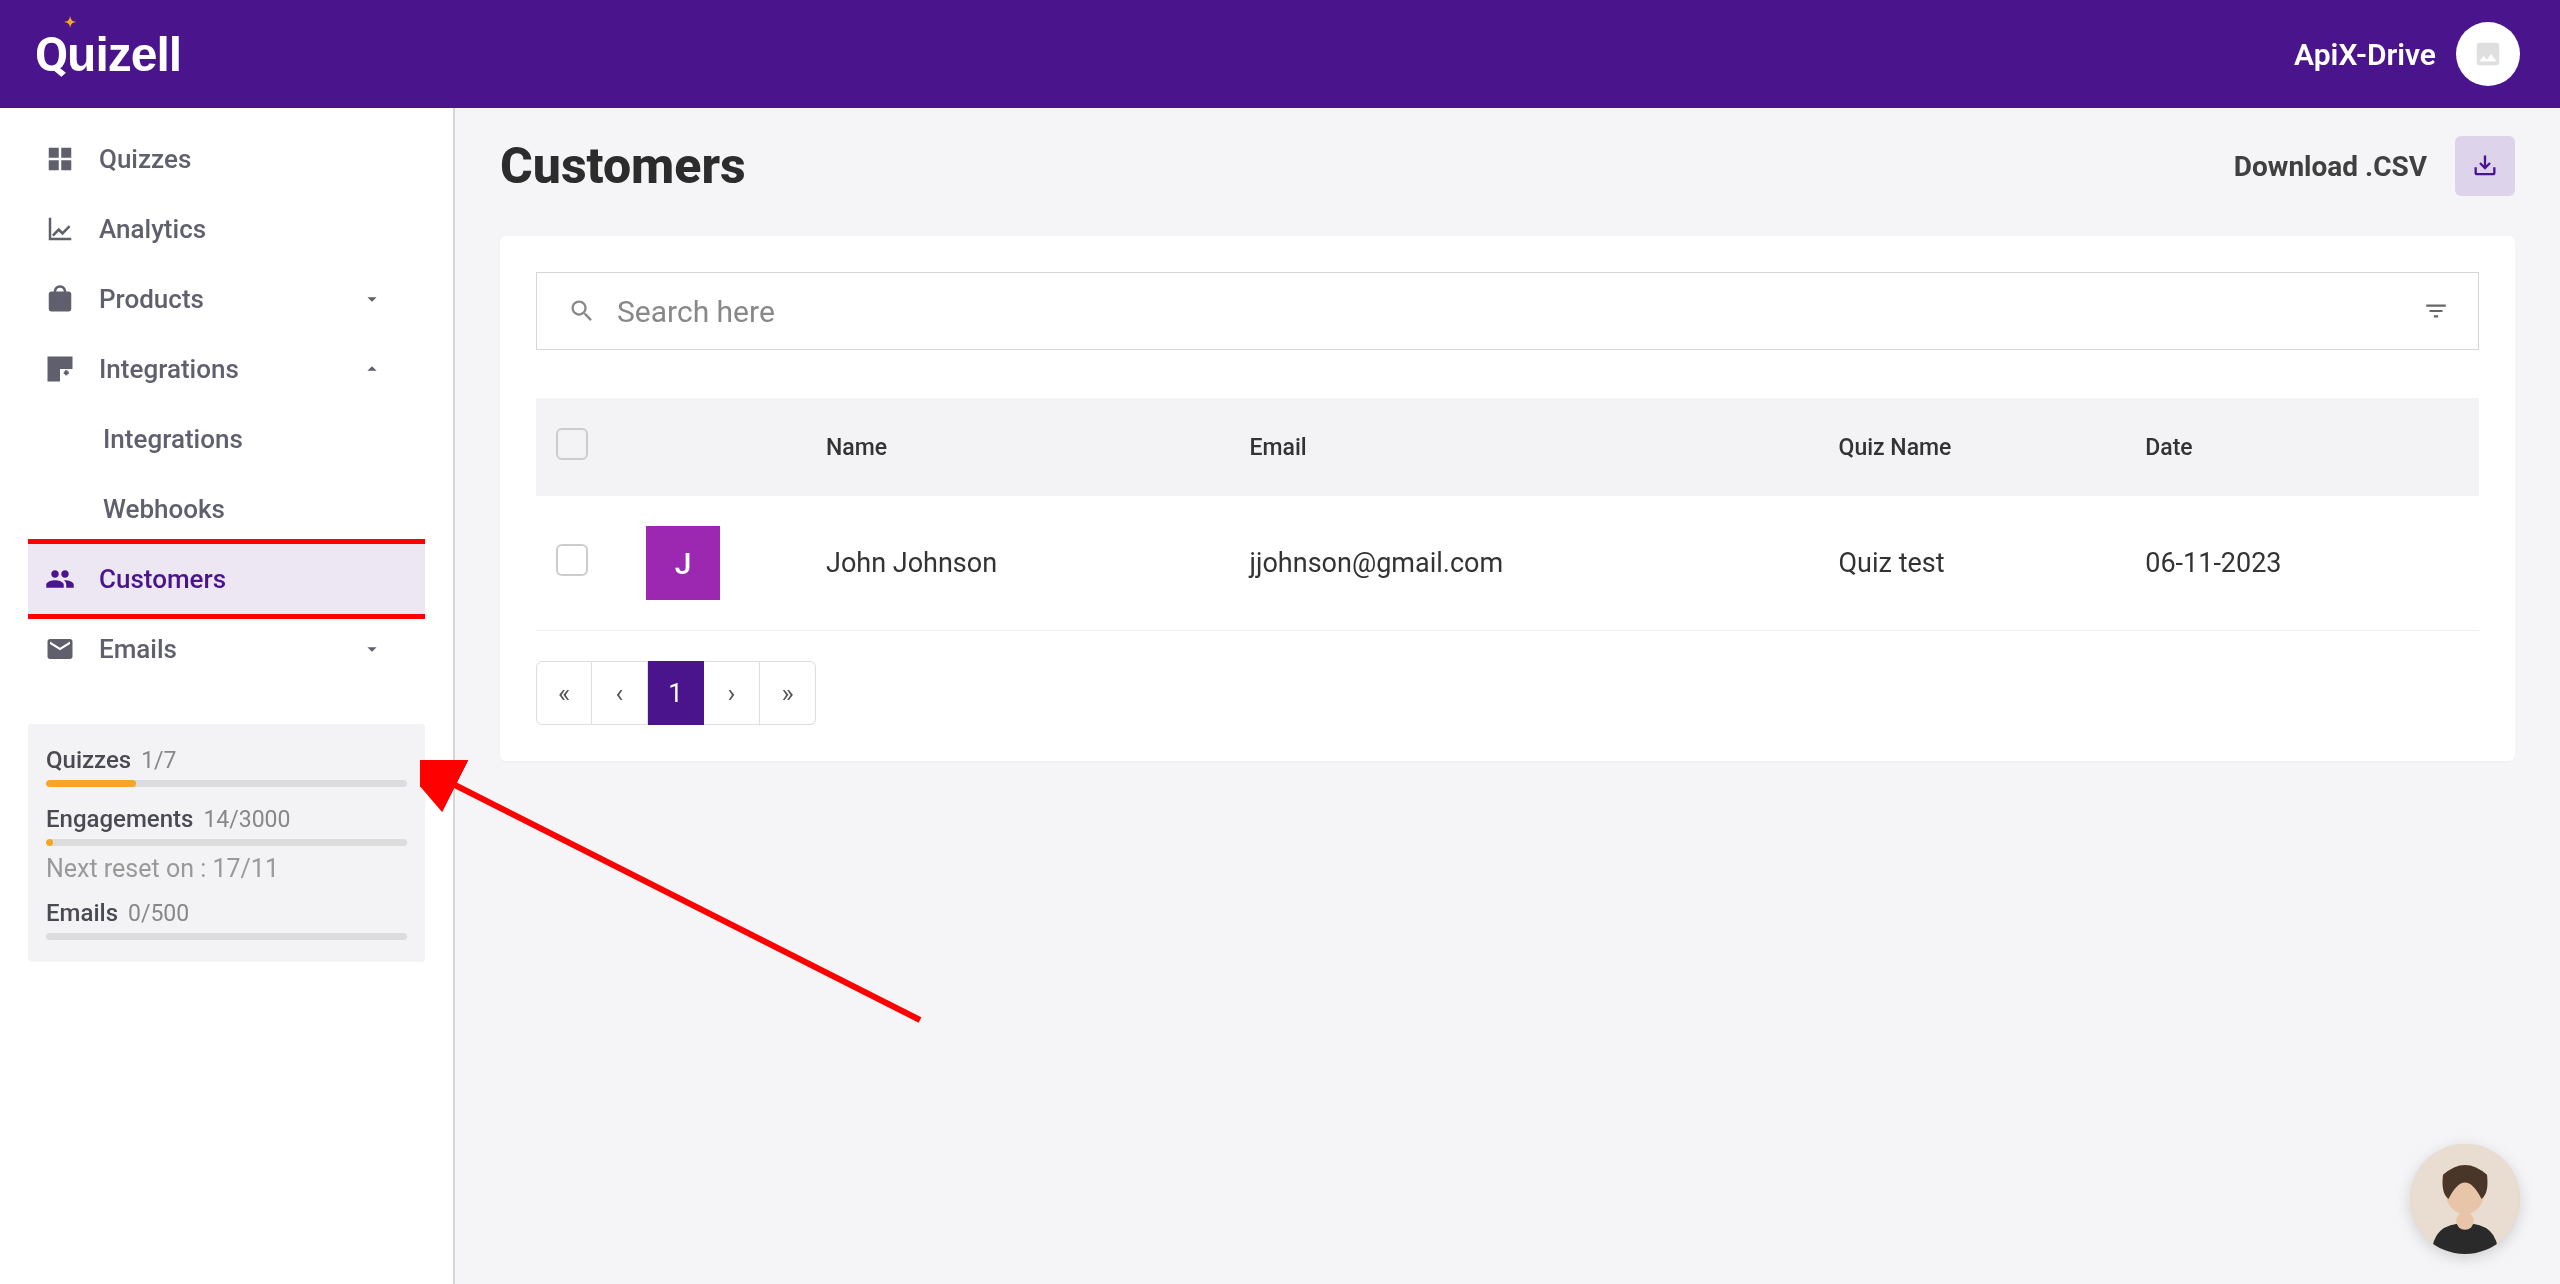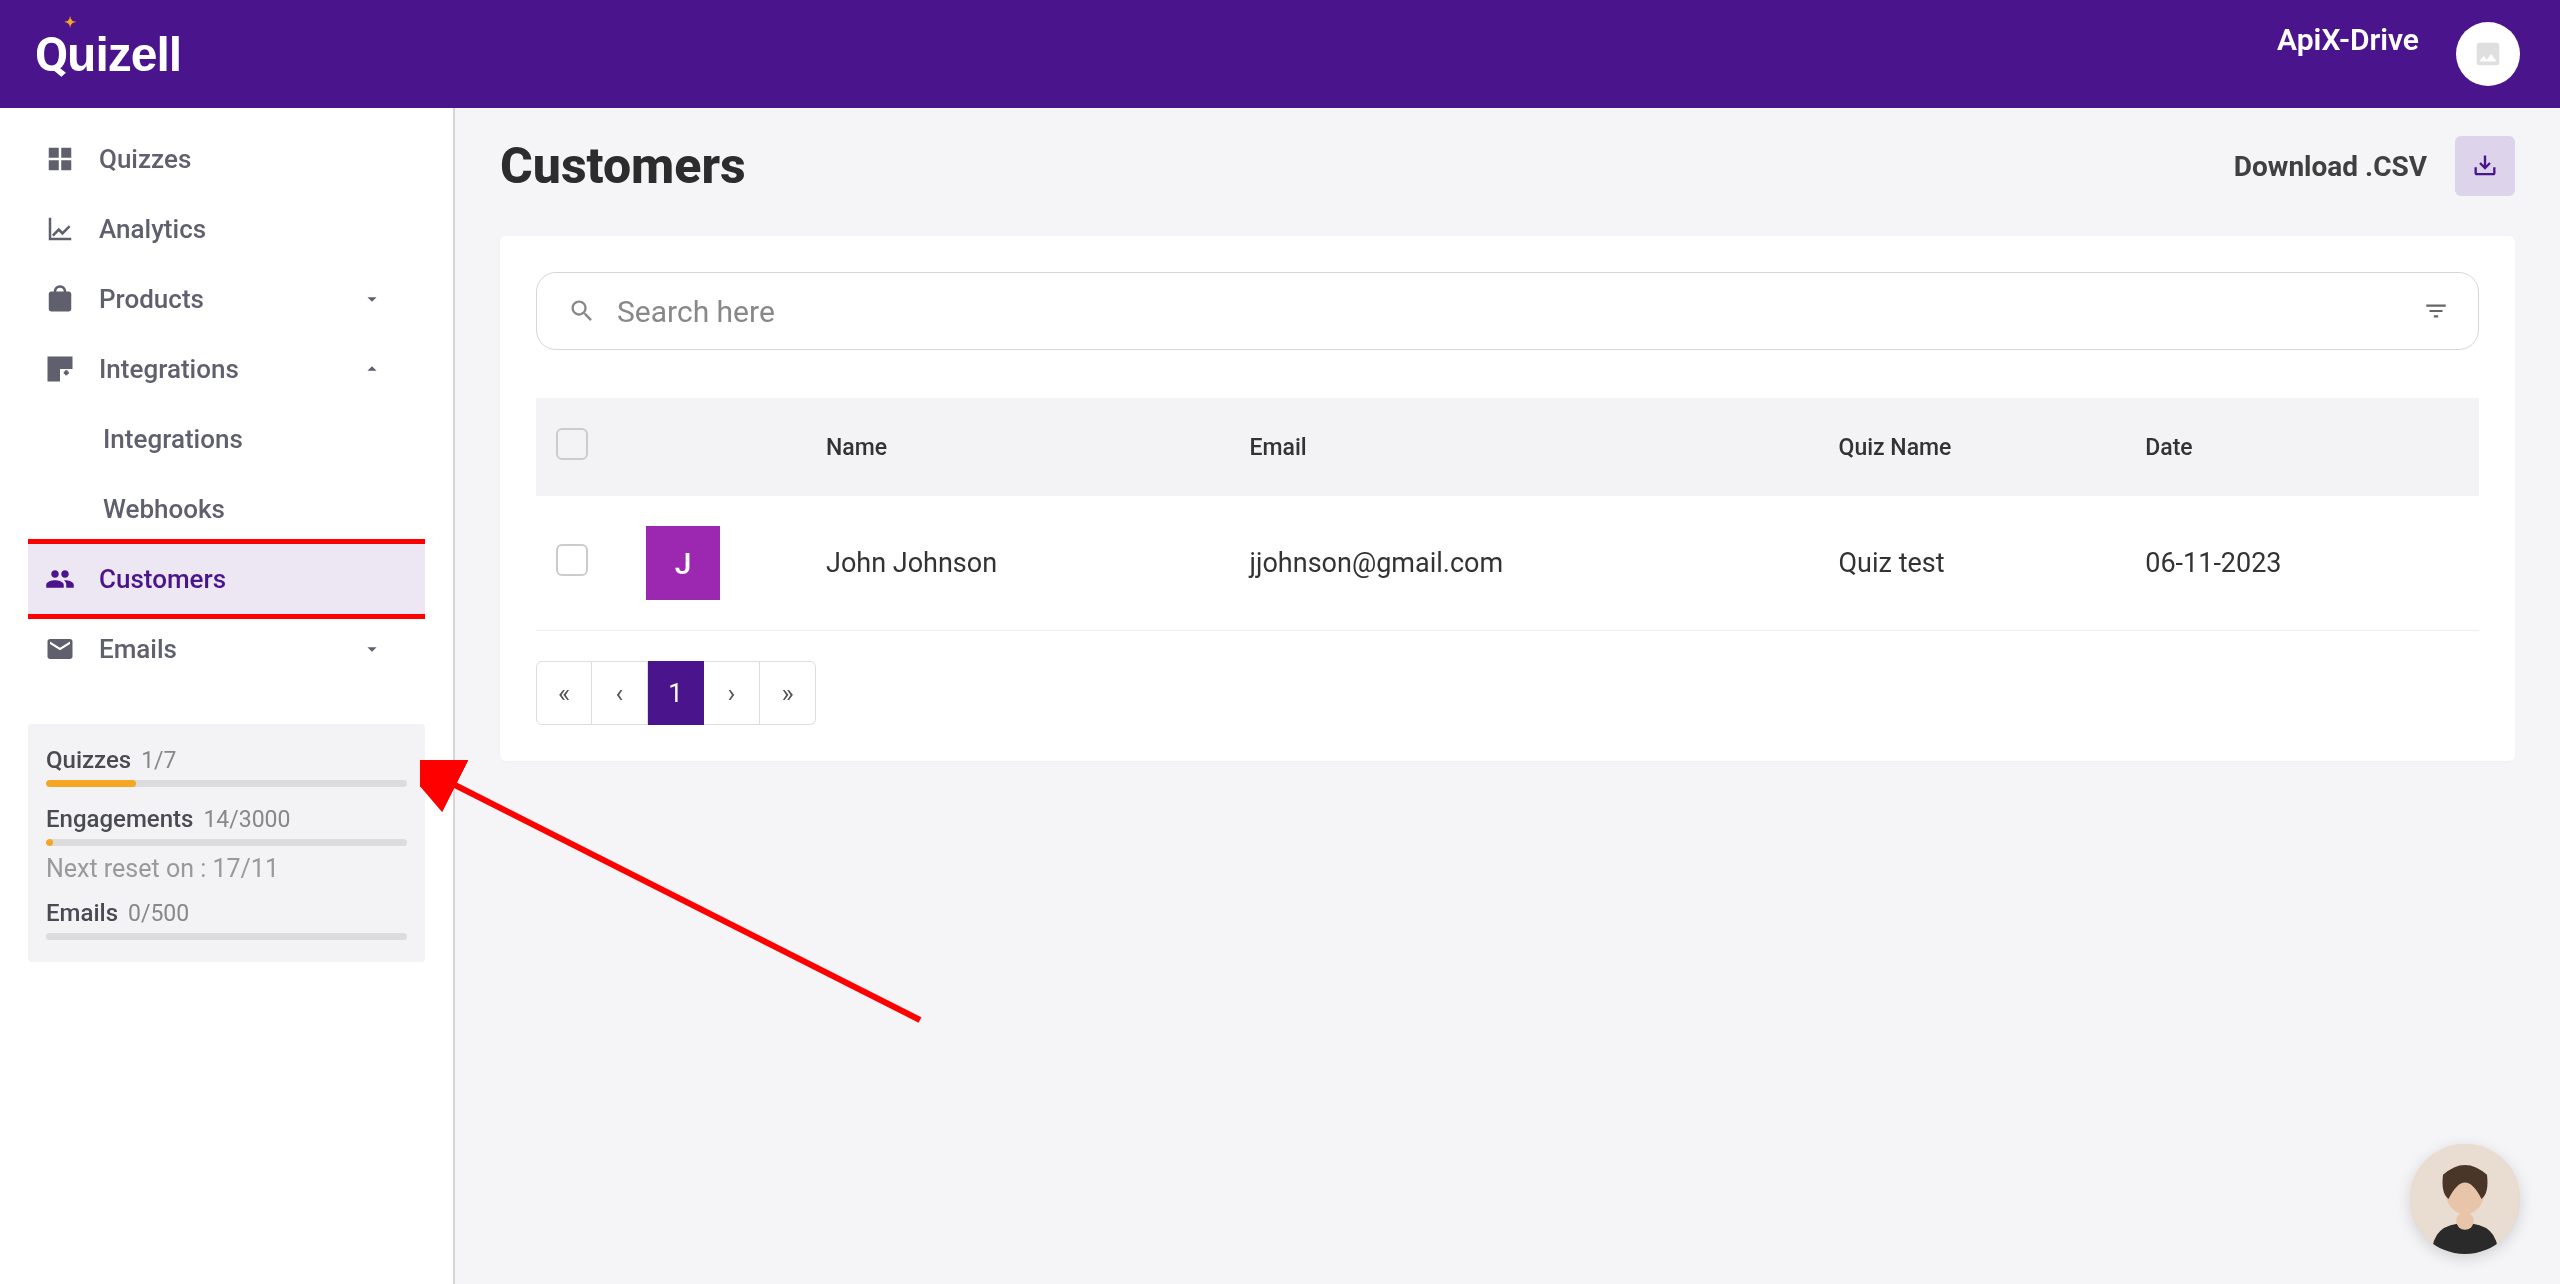--- a/index.html
+++ b/index.html
@@ -30,22 +30,22 @@
     .logo-text {
       color: white;
       font-size: 48px;
       font-weight: 700;
       letter-spacing: -1px;
       font-family: sans-serif;
       position: relative;
     }
     .header-right {
       display: flex;
-      align-items: flex-start;
-      gap: 37px;
+      align-items: center;
+      gap: 20px;
     }
     .brand-name {
       color: white;
       font-size: 30px;
       font-weight: 600;
     }
     .avatar-placeholder {
       width: 64px;
       height: 64px;
       border-radius: 50%;
@@ -201,21 +201,21 @@
       box-shadow: 0 1px 3px rgba(0,0,0,0.03);
     }
     .search-wrap {
       position: relative;
       margin-bottom: 48px;
     }
     .search-input {
       width: 100%;
       height: 78px;
       border: 1px solid #d6d6d6;
-      border-radius: 20px;
+      border-radius: 0;
       padding: 0 70px 0 80px;
       font-size: 30px;
       color: #333;
     }
     .search-input::placeholder { color: #888; }
     .search-icon {
       position: absolute;
       left: 32px;
       top: 50%;
       transform: translateY(-50%);

